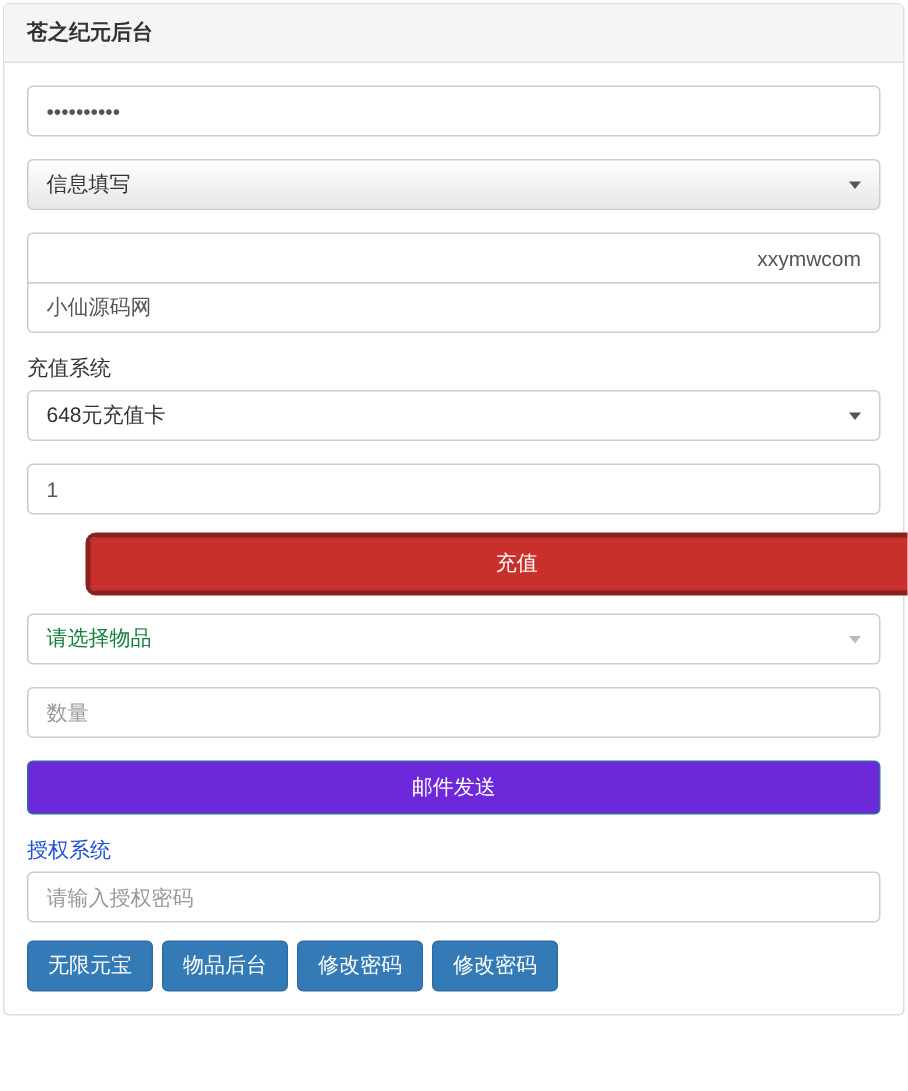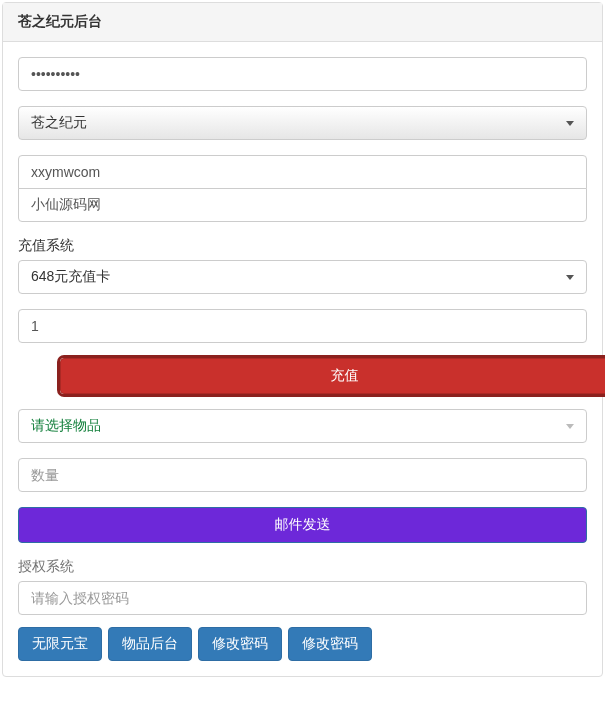--- a/index.html
+++ b/index.html
@@ -39,21 +39,21 @@
     padding: 6px 12px;
     font-size: 14px;
     line-height: 1.42857;
     color: #555;
     background: #fff;
     border: 1px solid #ccc;
     border-radius: 4px;
   }
   .form-control::placeholder { color: #999; }
   .group { margin-bottom: 15px; }
-  .group-stack .form-control:first-child { border-top-left-radius: 4px; border-top-right-radius: 4px; border-bottom-left-radius: 0; border-bottom-right-radius: 0; }
+  .group-stack .form-control:first-child { border-top-left-radius: 4px; border-top-right-radius: 4px; border-bottom-left-radius: 0; border-bottom-right-radius: 0; text-align: right; }
   .group-stack .form-control:last-child { border-top-left-radius: 0; border-top-right-radius: 0; border-bottom-left-radius: 4px; border-bottom-right-radius: 4px; margin-top: -1px; }
 
   .dd-btn {
     display: flex;
     align-items: center;
     justify-content: space-between;
     width: 100%;
     height: 34px;
     padding: 6px 12px;
     font-size: 14px;
@@ -111,37 +111,37 @@
     background: #337ab7;
     color: #fff;
     border: 1px solid #2e6da4;
     border-radius: 4px;
     font-size: 14px;
     cursor: pointer;
   }
   .section-title {
     display: block;
     margin: 8px 0 5px;
-    color: #737373;
+    color: #1d4ed8;
   }
 </style>
 </head>
 <body>
 
 <div class="panel">
   <div class="panel-heading">苍之纪元后台</div>
   <div class="panel-body">
 
     <div class="group">
       <input type="text" class="form-control" value="••••••••••" style="">
     </div>
 
     <div class="group">
       <button class="dd-btn default-style">
-        <span>苍之纪元</span>
+        <span>信息填写</span>
         <span class="caret"></span>
       </button>
     </div>
 
     <div class="group group-stack">
       <input type="text" class="form-control" value="xxymwcom" style="">
       <input type="text" class="form-control" value="小仙源码网" style="">
     </div>
 
     <label class="label-text">充值系统</label>

